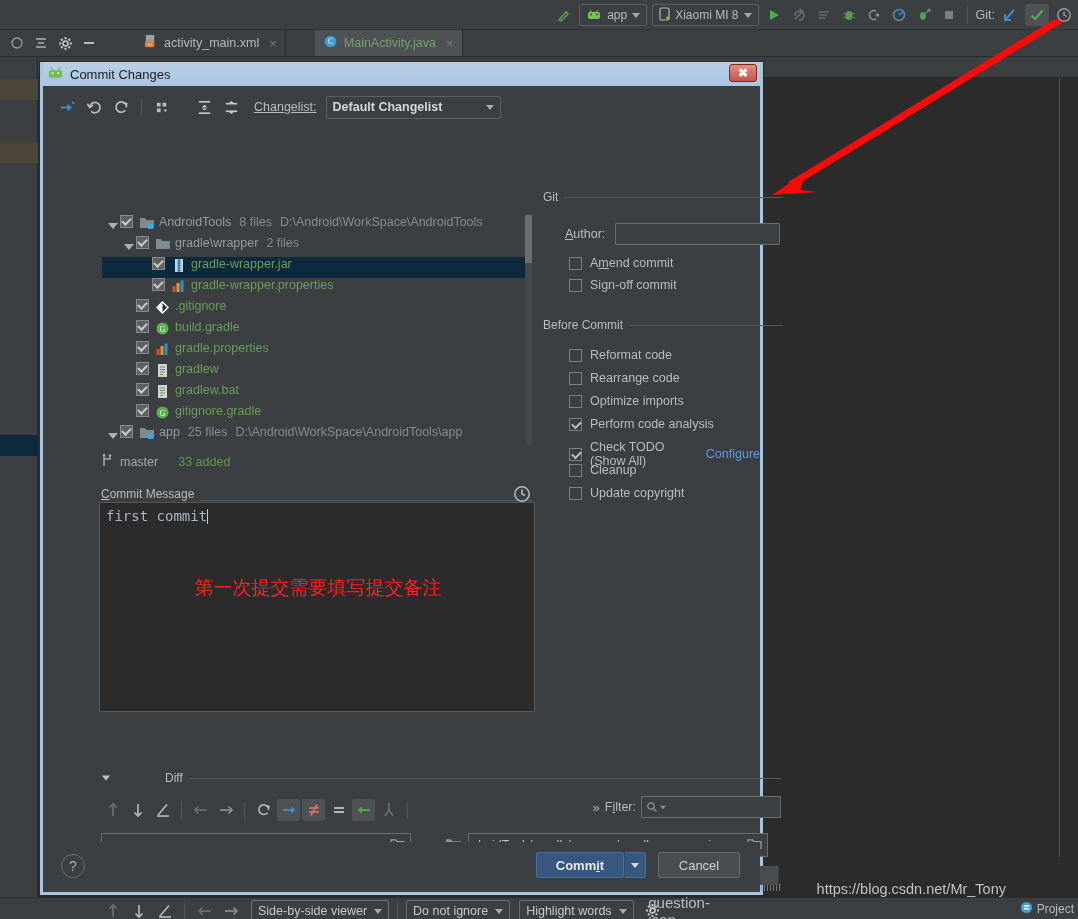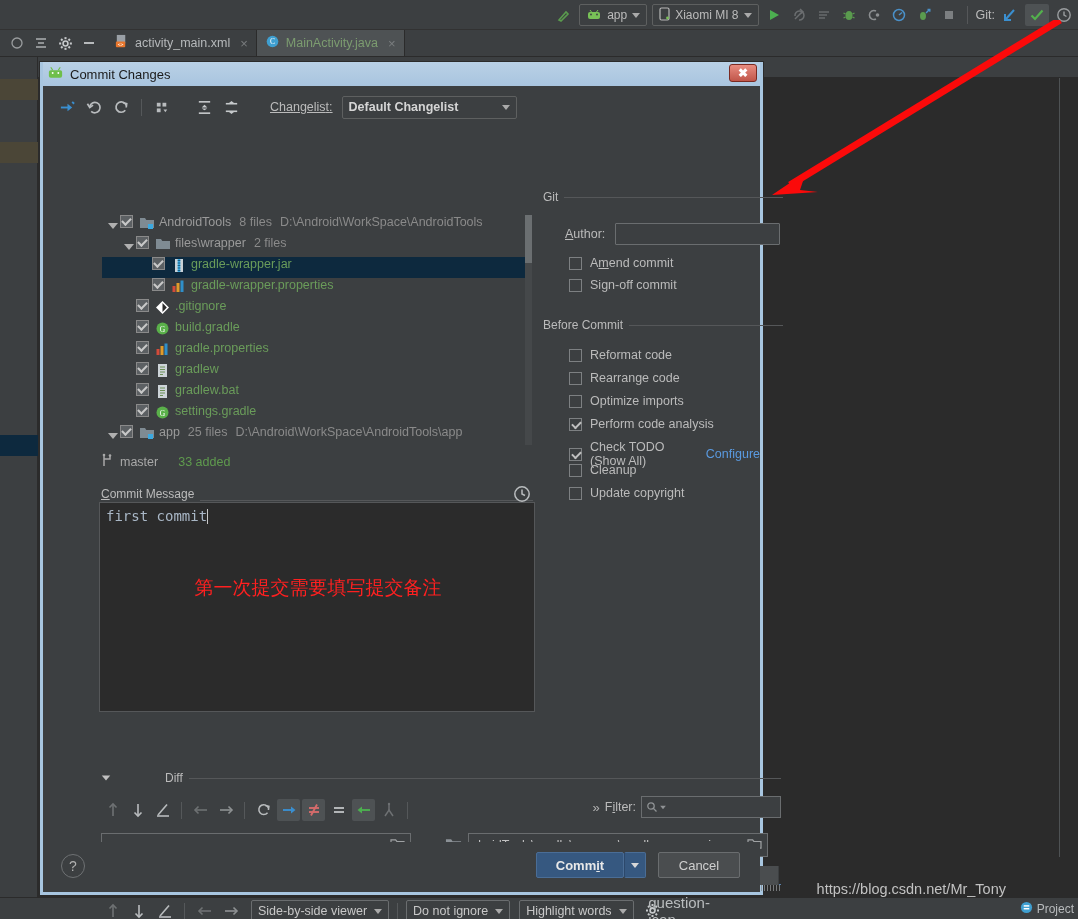--- a/index.html
+++ b/index.html
@@ -29,21 +29,21 @@
     display: flex; align-items: center; gap: 5px; padding: 0 6px;
     color: #bbbbbb; font-size: 12px; background: transparent;
   }
   .tb-icon { width: 20px; height: 22px; display: flex; align-items: center; justify-content: center; }
   .caret-dn { width:0;height:0;border-left:4px solid transparent;border-right:4px solid transparent;border-top:5px solid #aaaaaa; }
   .tb-sep { width: 1px; height: 18px; background: #555759; margin: 0 3px; }
 
   .ide-tabsbar {
     position: absolute; left: 0; top: 30px; width: 1078px; height: 27px;
     background: #3c3f41; border-bottom: 1px solid #2b2b2b;
-    display: flex; align-items: stretch;
+    display: flex; align-items: stretch; gap: 29px;
   }
   .tool-btns { display: flex; align-items: center; gap: 2px; padding: 0 6px; background:#3c3f41; }
   .tool-btn { width: 22px; height: 22px; display:flex; align-items:center; justify-content:center; }
   .ed-tab {
     display: flex; align-items: center; gap: 6px; padding: 0 8px;
     border-right: 1px solid #2b2b2b; font-size: 12.5px; color: #bbbbbb;
   }
   .ed-tab.active { background: #4e5254; }
   .ed-tab .tab-x { color: #7a7d7f; font-size: 13px; margin-left: 4px; }
 
@@ -97,21 +97,21 @@
     color: #fff; font-size: 12px; font-weight: bold;
   }
   .dlg-body { position: relative; height: 806px; background: #3c3f41; }
 
   
   .ct-toolbar {
     position: absolute; left: 12px; top: 8px; right: 12px; height: 26px;
     display: flex; align-items: center; gap: 3px;
   }
   .ct-tb-btn { width: 24px; height: 22px; display:flex;align-items:center;justify-content:center; }
-  .ct-label { color: #bbbbbb; font-size: 12.5px; margin-left: 24px; margin-right: 6px; }
+  .ct-label { color: #bbbbbb; font-size: 12.5px; margin-left: 8px; margin-right: 6px; }
   .ct-combo {
     width: 175px; height: 23px; border: 1px solid #5e6060; border-radius: 2px;
     background: #3c3f41; display:flex; align-items:center; justify-content:space-between;
     padding: 0 6px; font-weight: bold; color: #d5d5d5; font-size: 12.5px;
   }
 
   
   .tree {
     position: absolute; left: 58px; top: 128px; width: 432px; height: 232px;
     background: #3c3f41; overflow: hidden;
@@ -525,21 +525,21 @@
               <span style="width: 20px; flex: 0 0 auto;"></span>
               <span class="twisty">
                 <span class="tri"></span>
               </span>
               <span class="cbx"></span>
               <span class="ico">
                 <svg width="16" height="14" viewBox="0 0 16 14">
                   <path d="M1 2 L6 2 L7.3 4 L15 4 L15 12 L1 12 Z" fill="#7f8b93"></path>
                 </svg>
               </span>
-              <span class="nm-gray">files\wrapper</span>
+              <span class="nm-gray">gradle\wrapper</span>
               <span class="meta">2 files</span>
             </div>
             <div class="tree-row sel">
               <span style="width: 36px; flex: 0 0 auto;"></span>
               <span class="twisty"></span>
               <span class="cbx"></span>
               <span class="ico">
                 <svg width="14" height="15" viewBox="0 0 14 15">
                   <rect x="3" y="1" width="8" height="13" fill="#c9d1d6"></rect>
                   <rect x="5.7" y="1" width="2.6" height="13" fill="#3ba9e0"></rect>
@@ -641,21 +641,21 @@
             <div class="tree-row">
               <span style="width: 20px; flex: 0 0 auto;"></span>
               <span class="twisty"></span>
               <span class="cbx"></span>
               <span class="ico">
                 <svg width="15" height="15" viewBox="0 0 15 15">
                   <circle cx="7.5" cy="7.5" r="6" fill="#5ab04a"></circle>
                   <text x="7.5" y="10.5" font-size="7.5" fill="#ffffff" text-anchor="middle" font-family="serif">G</text>
                 </svg>
               </span>
-              <span class="nm-green">settings.gradle</span>
+              <span class="nm-green">gitignore.gradle</span>
             </div>
             <div class="tree-row">
               <span style="width: 4px; flex: 0 0 auto;"></span>
               <span class="twisty">
                 <span class="tri"></span>
               </span>
               <span class="cbx"></span>
               <span class="ico">
                 <svg width="16" height="14" viewBox="0 0 16 14">
                   <path d="M1 2 L6 2 L7.3 4 L15 4 L15 12 L1 12 Z" fill="#7f8b93"></path>

